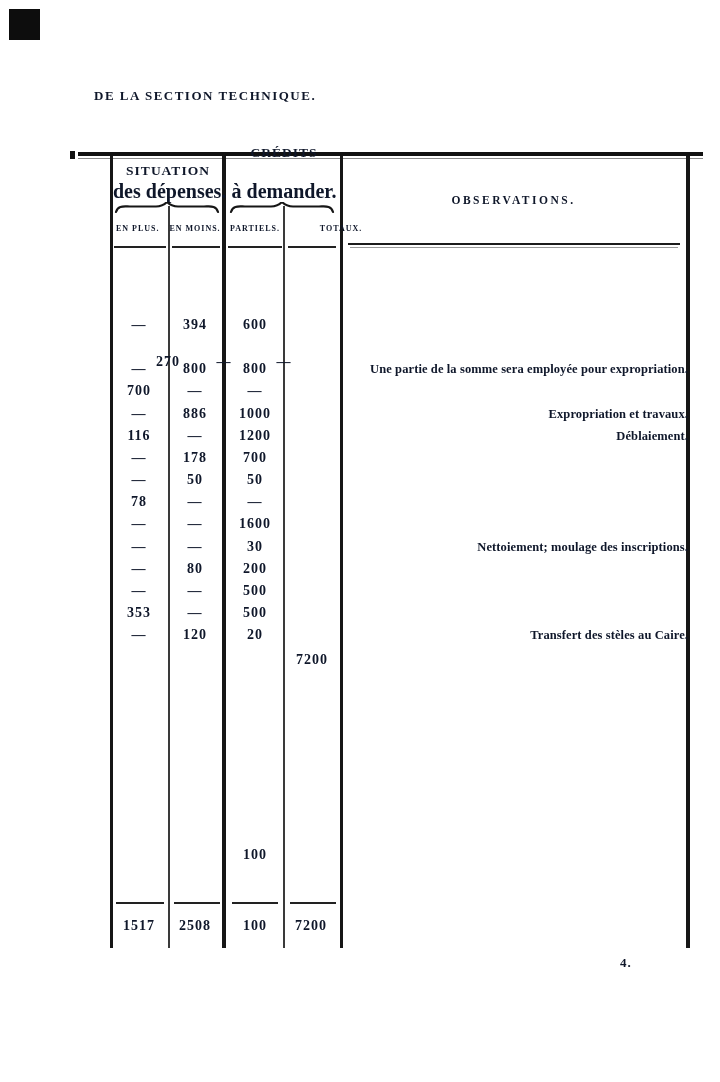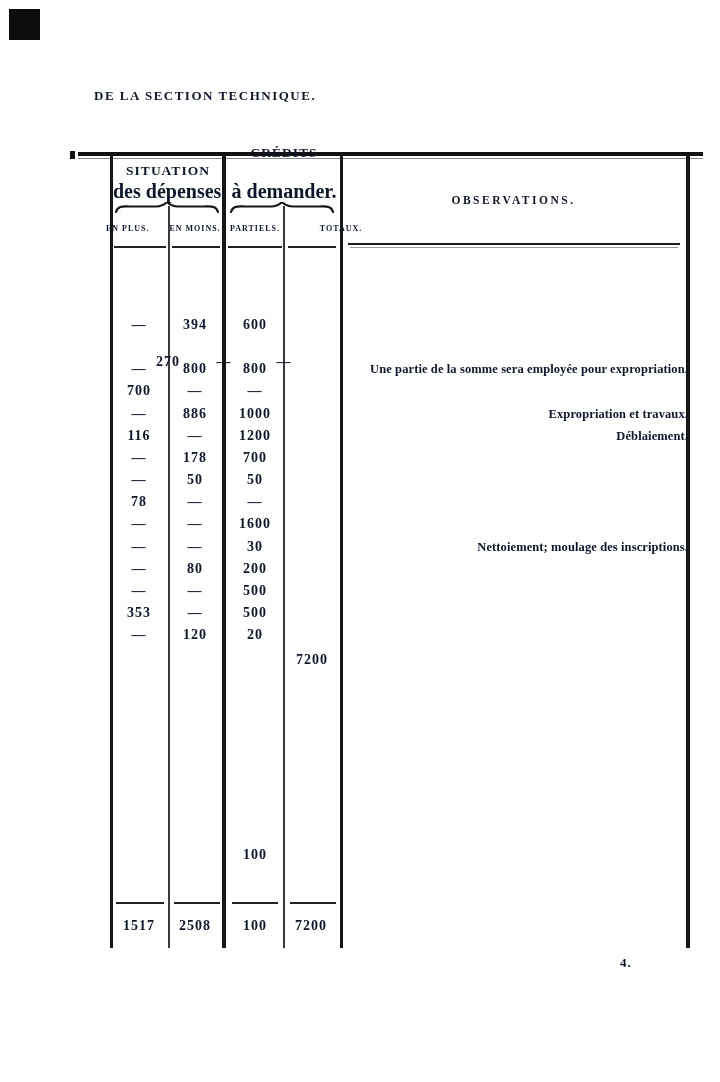--- a/index.html
+++ b/index.html
@@ -26,21 +26,21 @@
   .grp{font-weight:bold;text-align:center;white-space:nowrap;}
   .grp-l1{font-size:13.5px;letter-spacing:1px;}
   .grp-l2{font-size:20px;}
   .g1l1{left:113px;top:163px;width:110px;}
   .g1l2{left:113px;top:180px;width:110px;}
   .g2l1{left:228px;top:145px;width:112px;}
   .g2l2{left:228px;top:180px;width:112px;}
   .obs-head{left:341px;top:194px;width:345px;text-align:center;font-size:11.5px;
             font-weight:bold;letter-spacing:2.5px;}
   .subhead{top:224px;font-size:8px;font-weight:bold;letter-spacing:1px;text-align:center;white-space:nowrap;}
-  .sh1{left:106px;width:41px;}
+  .sh1{left:116px;width:41px;}
   .sh2{left:168px;width:54px;}
   .sh3{left:226px;width:58px;}
   .sh4{left:284px;width:56px;padding-left:29px;}
   .subrule{top:246px;height:2px;background:#222;}
   .sr1{left:114px;width:52px;}
   .sr2{left:172px;width:48px;}
   .sr3{left:228px;width:54px;}
   .sr4{left:288px;width:48px;}
   .obs-rule{left:348px;top:243px;width:332px;height:2px;background:#1c1c1c;}
   .obs-rule-thin{left:350px;top:247px;width:328px;height:1px;background:#9a9a9a;}
@@ -211,20 +211,21 @@
         <div class="cell c2">—</div>
         <div class="cell c3">500</div>
         <div class="cell c4"></div>
         <div class="obs-cell"></div>
       </div>
       <div class="num-row" style="top: 626.1px;">
         <div class="cell c1">—</div>
         <div class="cell c2">120</div>
         <div class="cell c3">20</div>
         <div class="cell c4"></div>
+        <div class="obs-cell">Transfert des stèles au Caire.</div>
       </div>
     </div>
 
   <div class="lone grand-total">7200</div>
   <div class="lone carry">100</div>
 
   <div class="abs tot-rule tr1"></div>
   <div class="abs tot-rule tr2"></div>
   <div class="abs tot-rule tr3"></div>
   <div class="abs tot-rule tr4"></div>

